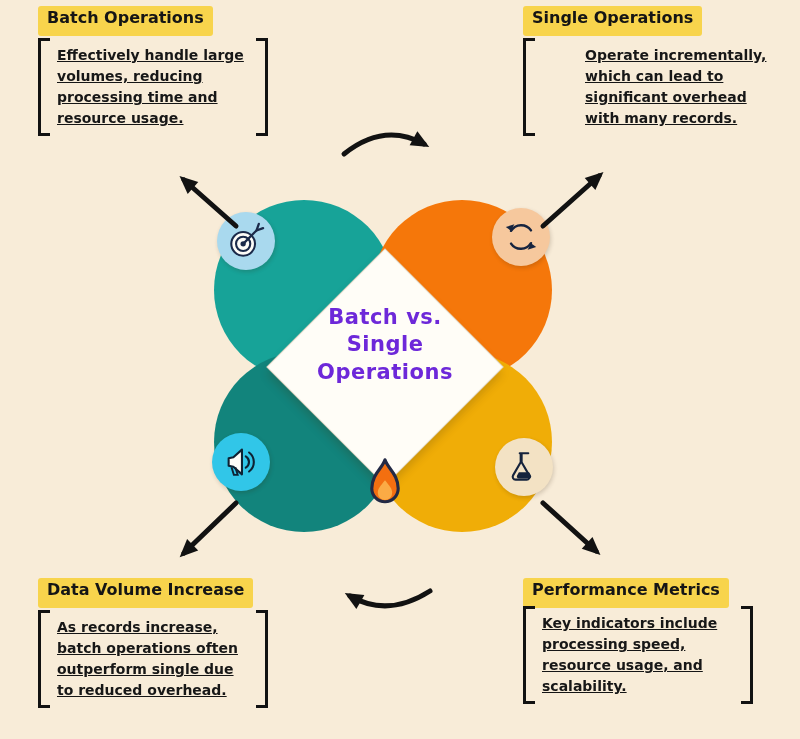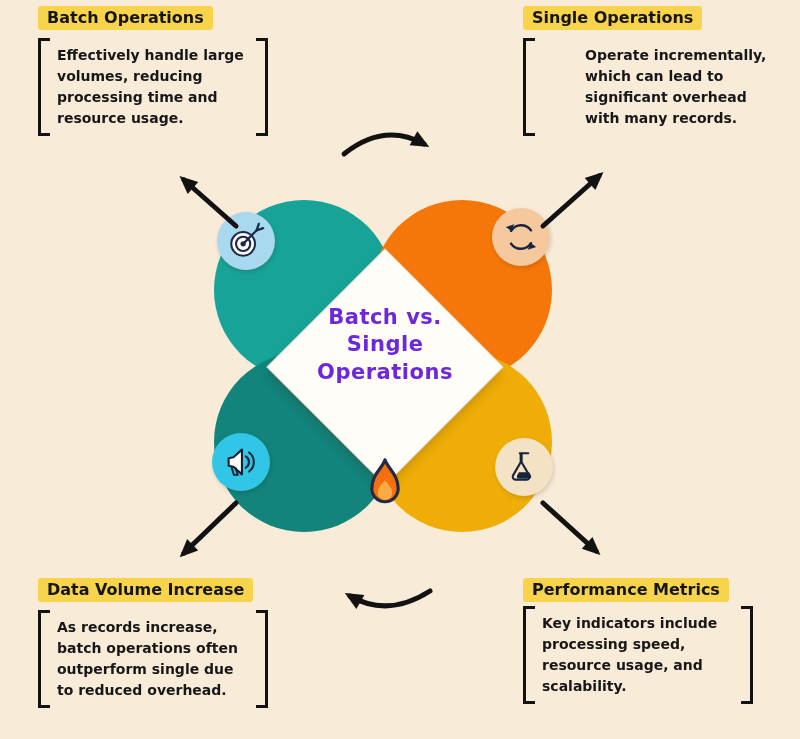--- a/index.html
+++ b/index.html
@@ -8,24 +8,24 @@
     background: var(--bg, #f8ecd8);
     font-family: "DejaVu Sans", sans-serif;
     position: relative;
     overflow: hidden;
     color:#151515;
   }
   .canvas { position:absolute; inset:0; }
 
   
   .q-title { position:absolute; font-size:16px; font-weight:bold; white-space:nowrap; }
-  .hl { background: var(--highlight, #f8d44c); padding:2px 9px 3px; border-radius:3px; }
+  .hl { background: var(--highlight, #f8d44c); padding:2px 9px 9px; border-radius:3px; }
 
   
-  .q-block { position:absolute; display:flex; align-items:stretch; }
+  .q-block { position:absolute; display:flex; align-items:stretch;text-decoration:underline; }
   .bracket { width:12px; flex:0 0 12px; border-top:3px solid #121212; border-bottom:3px solid #121212; }
   .bracket.l { border-left:3px solid #121212; margin-right:7px; }
   .bracket.r { border-right:3px solid #121212; margin-left:7px; }
   .q-body { width:192px; font-size:14px; font-weight:bold; line-height:1.5; padding:7px 0; color:#171717; }
 
   
   .big-circle { position:absolute; width:180px; height:180px; border-radius:50%; }
   .c-tl { left:214px; top:200px; background: var(--teal-top, #17a398); }
   .c-tr { left:372px; top:200px; background: var(--orange, #f5770a); }
   .c-bl { left:214px; top:352px; background: var(--teal-bottom, #12847c); }

